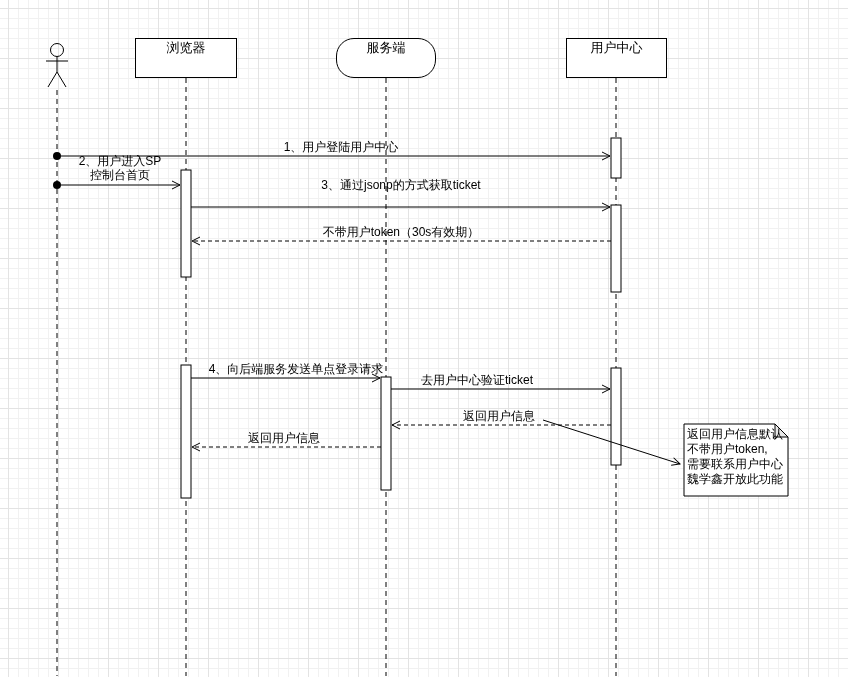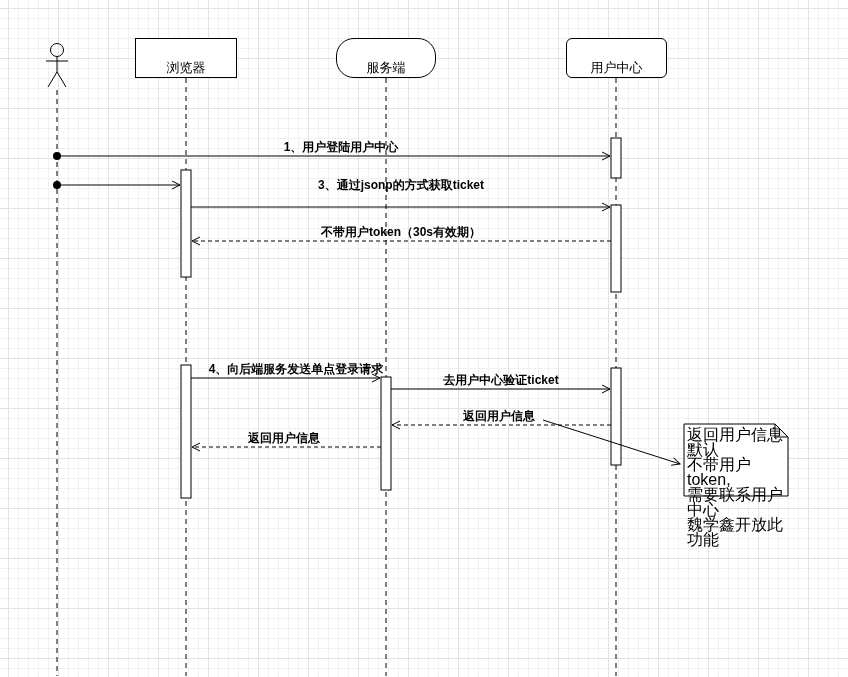--- a/index.html
+++ b/index.html
@@ -15,30 +15,30 @@
       linear-gradient(#e3e3e3 1px, transparent 1px),
       linear-gradient(90deg,#e3e3e3 1px, transparent 1px),
       linear-gradient(#f1f1f1 1px, transparent 1px),
       linear-gradient(90deg,#f1f1f1 1px, transparent 1px);
     background-size:50px 50px,50px 50px,10px 10px,10px 10px;
     background-position:8px 8px;
   }
   svg.layer{position:absolute;left:0;top:0;}
   .lifeline-box{
     position:absolute;background:#ffffff;border:1px solid #000;
-    display:flex;align-items:flex-end;justify-content:center;
+    display:flex;align-items:flex-start;justify-content:center;
     font-size:13px;box-sizing:border-box;
   }
   .msg-label{
     position:absolute;font-size:12px;line-height:14px;white-space:nowrap;
-    transform:translateX(-50%);text-align:center;font-weight:bold;
+    transform:translateX(-50%);text-align:center;
   }
   .msg-label.multiline{white-space:pre-line;}
   .note-text{
-    position:absolute;font-size:16px;line-height:15px;
+    position:absolute;font-size:12px;line-height:15px;
     white-space:pre-line;text-align:left;
   }
 </style>
 </head>
 <body>
 
 <div class="canvas">
 
   <svg class="layer" width="848" height="677" viewBox="0 0 848 677">
     <defs>
@@ -83,29 +83,31 @@
     <path d="M775,424 L775,437 L788,437 Z" fill="#e8e8e8" stroke="#000"></path>
     <line x1="543" y1="420" x2="680" y2="464" stroke="#000" stroke-width="1" marker-end="url(#arrow)"></line>
   </svg>
 
   <div class="lifeline-box" style="left:135px;top:38px;width:102px;height:40px;">
     <span>浏览器</span>
   </div>
   <div class="lifeline-box" style="left:336px;top:38px;width:100px;height:40px;border-radius:18px;">
     <span>服务端</span>
   </div>
-  <div class="lifeline-box" style="left:566px;top:38px;width:101px;height:40px;border-radius:6px;">
+  <div class="lifeline-box" style="left:566px;top:38px;width:101px;height:40px;">
     <span>用户中心</span>
   </div>
 
   <div class="msg-label" style="left:341px;top:140px;">1、用户登陆用户中心</div>
+  <div class="msg-label multiline" style="left:120px;top:154px;">2、用户进入SP
+控制台首页</div>
   <div class="msg-label" style="left:401px;top:178px;">3、通过jsonp的方式获取ticket</div>
   <div class="msg-label" style="left:401px;top:225px;">不带用户token（30s有效期）</div>
   <div class="msg-label" style="left:283px;top:362px;margin-left:13px;">4、向后端服务发送单点登录请求</div>
-  <div class="msg-label" style="left:501px;top:373px;">去用户中心验证ticket</div>
+  <div class="msg-label" style="left:477px;top:373px;">去用户中心验证ticket</div>
   <div class="msg-label" style="left:499px;top:409px;">返回用户信息</div>
   <div class="msg-label" style="left:284px;top:431px;">返回用户信息</div>
 
   <div class="note-text" style="left:687px;top:427px;width:98px;">返回用户信息默认
 不带用户token,
 需要联系用户中心
 魏学鑫开放此功能</div>
 
 </div>
 

